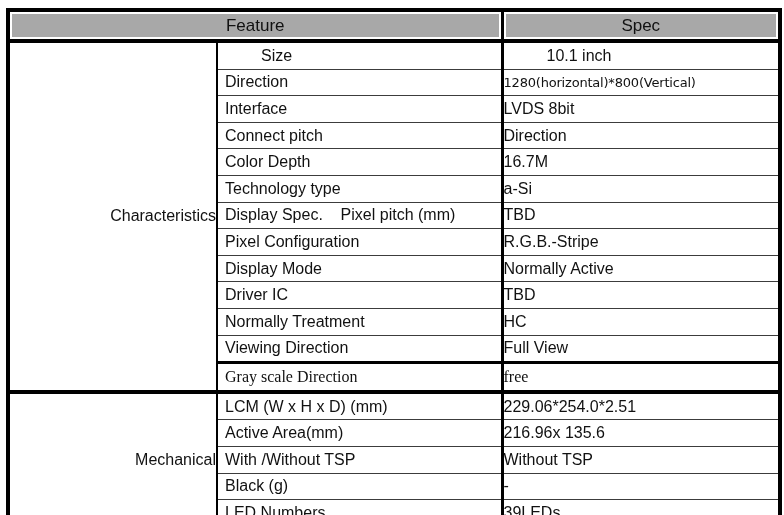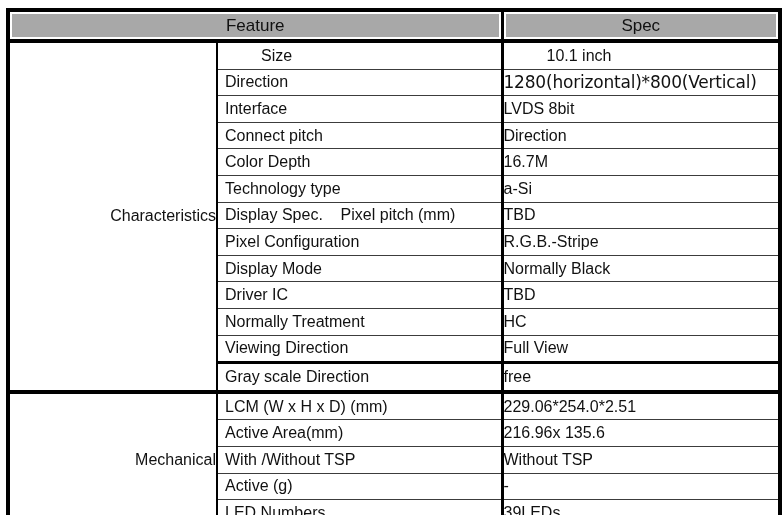--- a/index.html
+++ b/index.html
@@ -61,26 +61,26 @@
     padding-left: 7px;
     border-left: 2px solid #000000;
     white-space: pre-wrap;
   }
   td.spec {
     text-align: left;
     border-left: 3px solid #000000;
   }
   td.spec-small {
     font-family: "DejaVu Sans", sans-serif;
-    font-size: 17px;
+    font-size: 13px;
     letter-spacing: -0.2px;
   }
   
   tr.thick-top td.feat,
-  tr.thick-top td.spec { border-top: 3px solid #000000; }
+  tr.thick-top td.spec { border-top: 3px solid #000000; font-family: Liberation Serif, serif; }
   
   tr.section-break td { border-top: 4px solid #000000 !important; }
 </style>
 </head>
 <body>
 
 <div class="page">
   <table class="spec-table">
     <colgroup>
       <col class="c-cat">
@@ -123,21 +123,21 @@
       <tr>
         <td class="feat">Display Spec.    Pixel pitch (mm)</td>
         <td class="spec">TBD</td>
       </tr>
       <tr>
         <td class="feat">Pixel Configuration</td>
         <td class="spec">R.G.B.-Stripe</td>
       </tr>
       <tr>
         <td class="feat">Display Mode</td>
-        <td class="spec">Normally Black</td>
+        <td class="spec">Normally Active</td>
       </tr>
       <tr>
         <td class="feat">Driver IC</td>
         <td class="spec">TBD</td>
       </tr>
       <tr>
         <td class="feat">Normally Treatment</td>
         <td class="spec">HC</td>
       </tr>
       <tr>
@@ -156,21 +156,21 @@
       </tr>
       <tr>
         <td class="feat">Active Area(mm)</td>
         <td class="spec">216.96x 135.6</td>
       </tr>
       <tr>
         <td class="feat">With /Without TSP</td>
         <td class="spec">Without TSP</td>
       </tr>
       <tr>
-        <td class="feat">Active (g)</td>
+        <td class="feat">Black (g)</td>
         <td class="spec">-</td>
       </tr>
       <tr>
         <td class="feat">LED Numbers</td>
         <td class="spec">39LEDs</td>
       </tr>
     </tbody>
   </table>
 </div>
 

